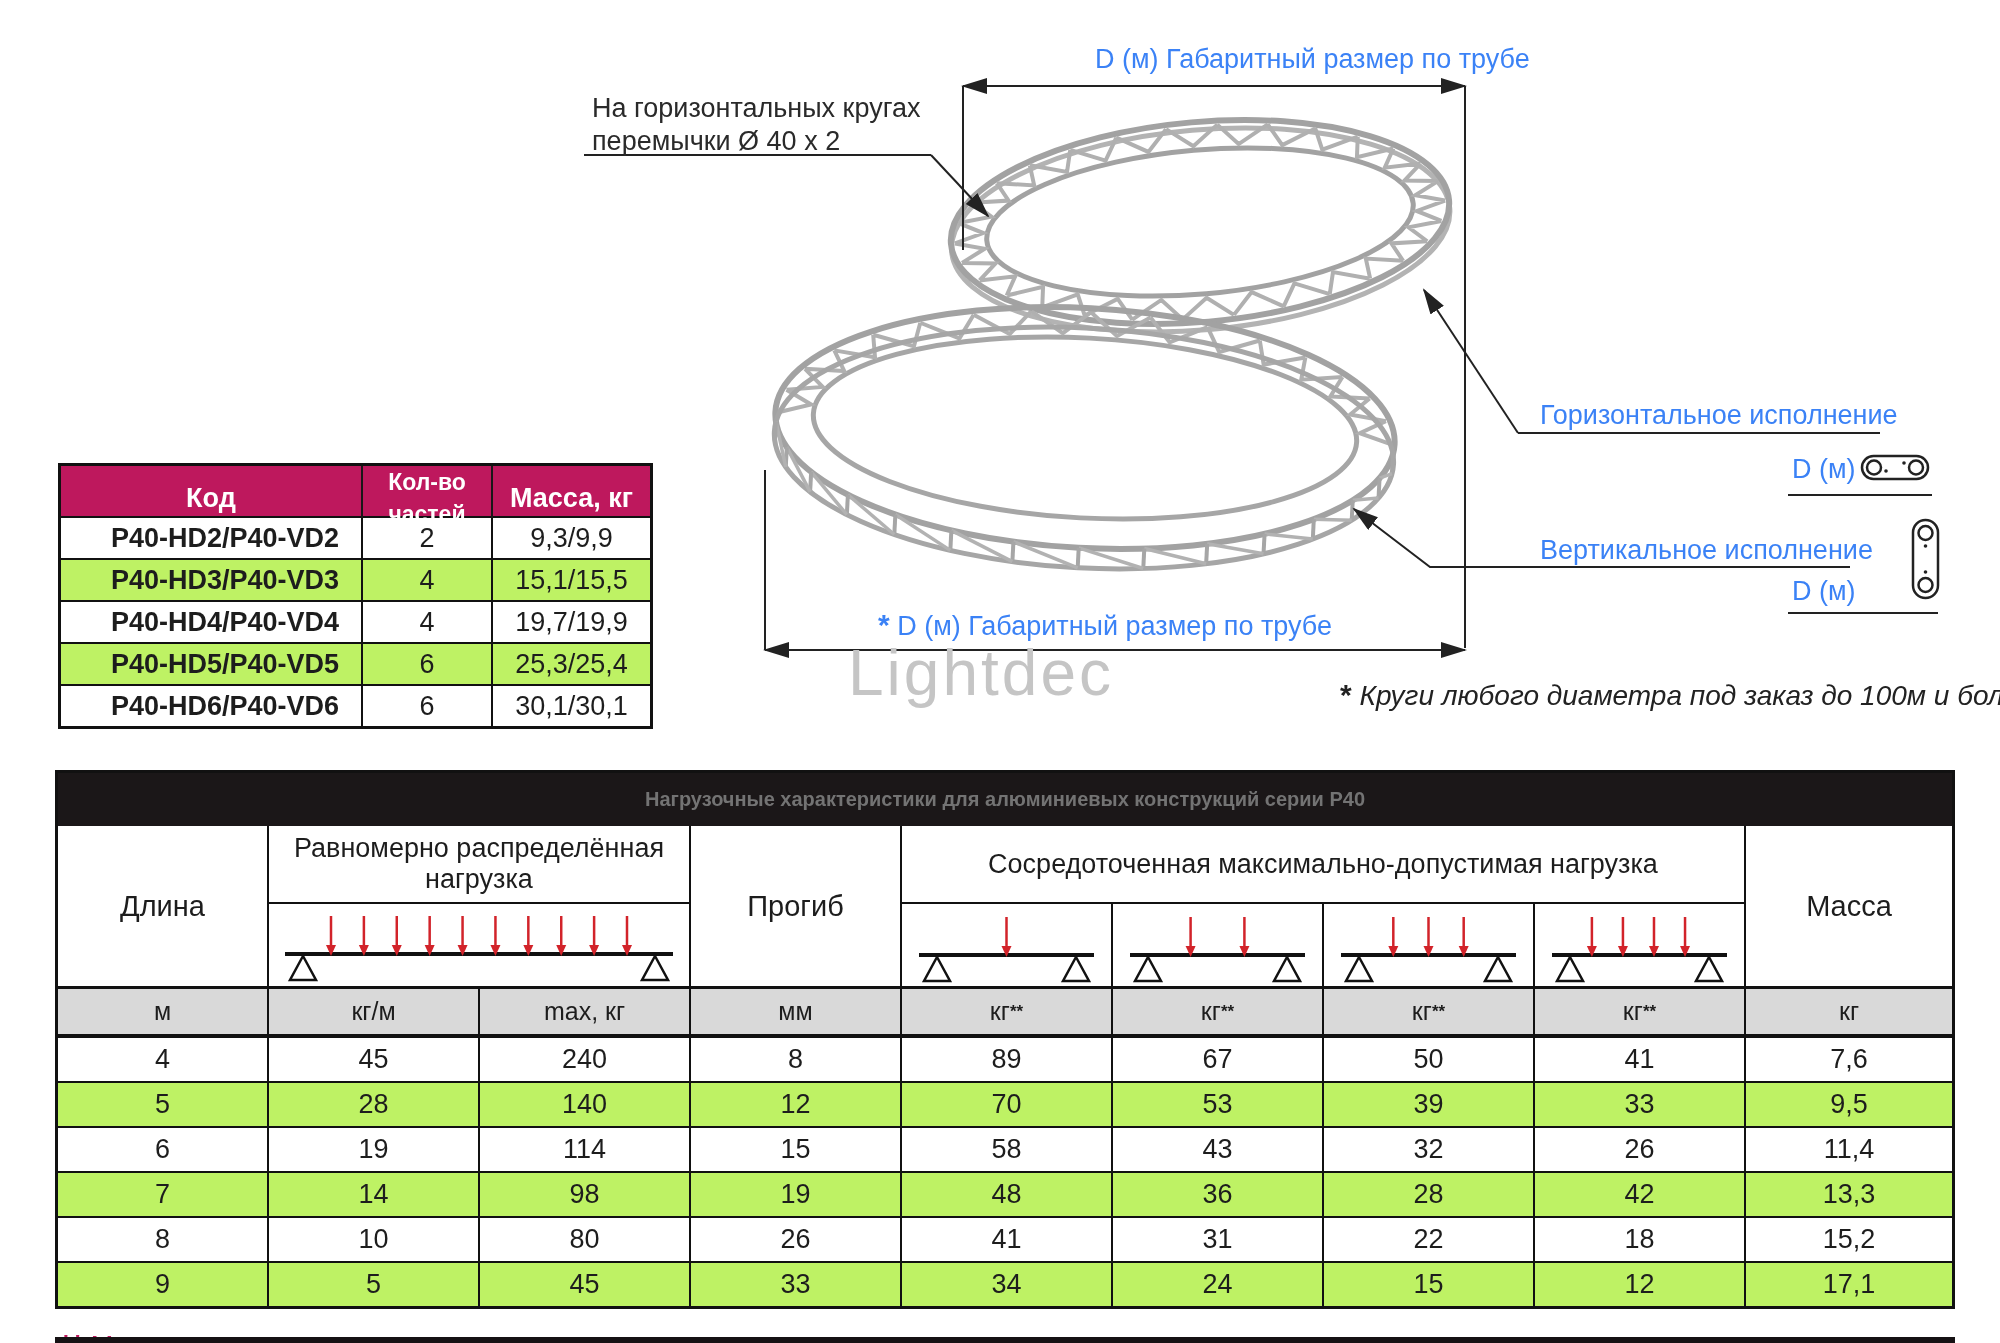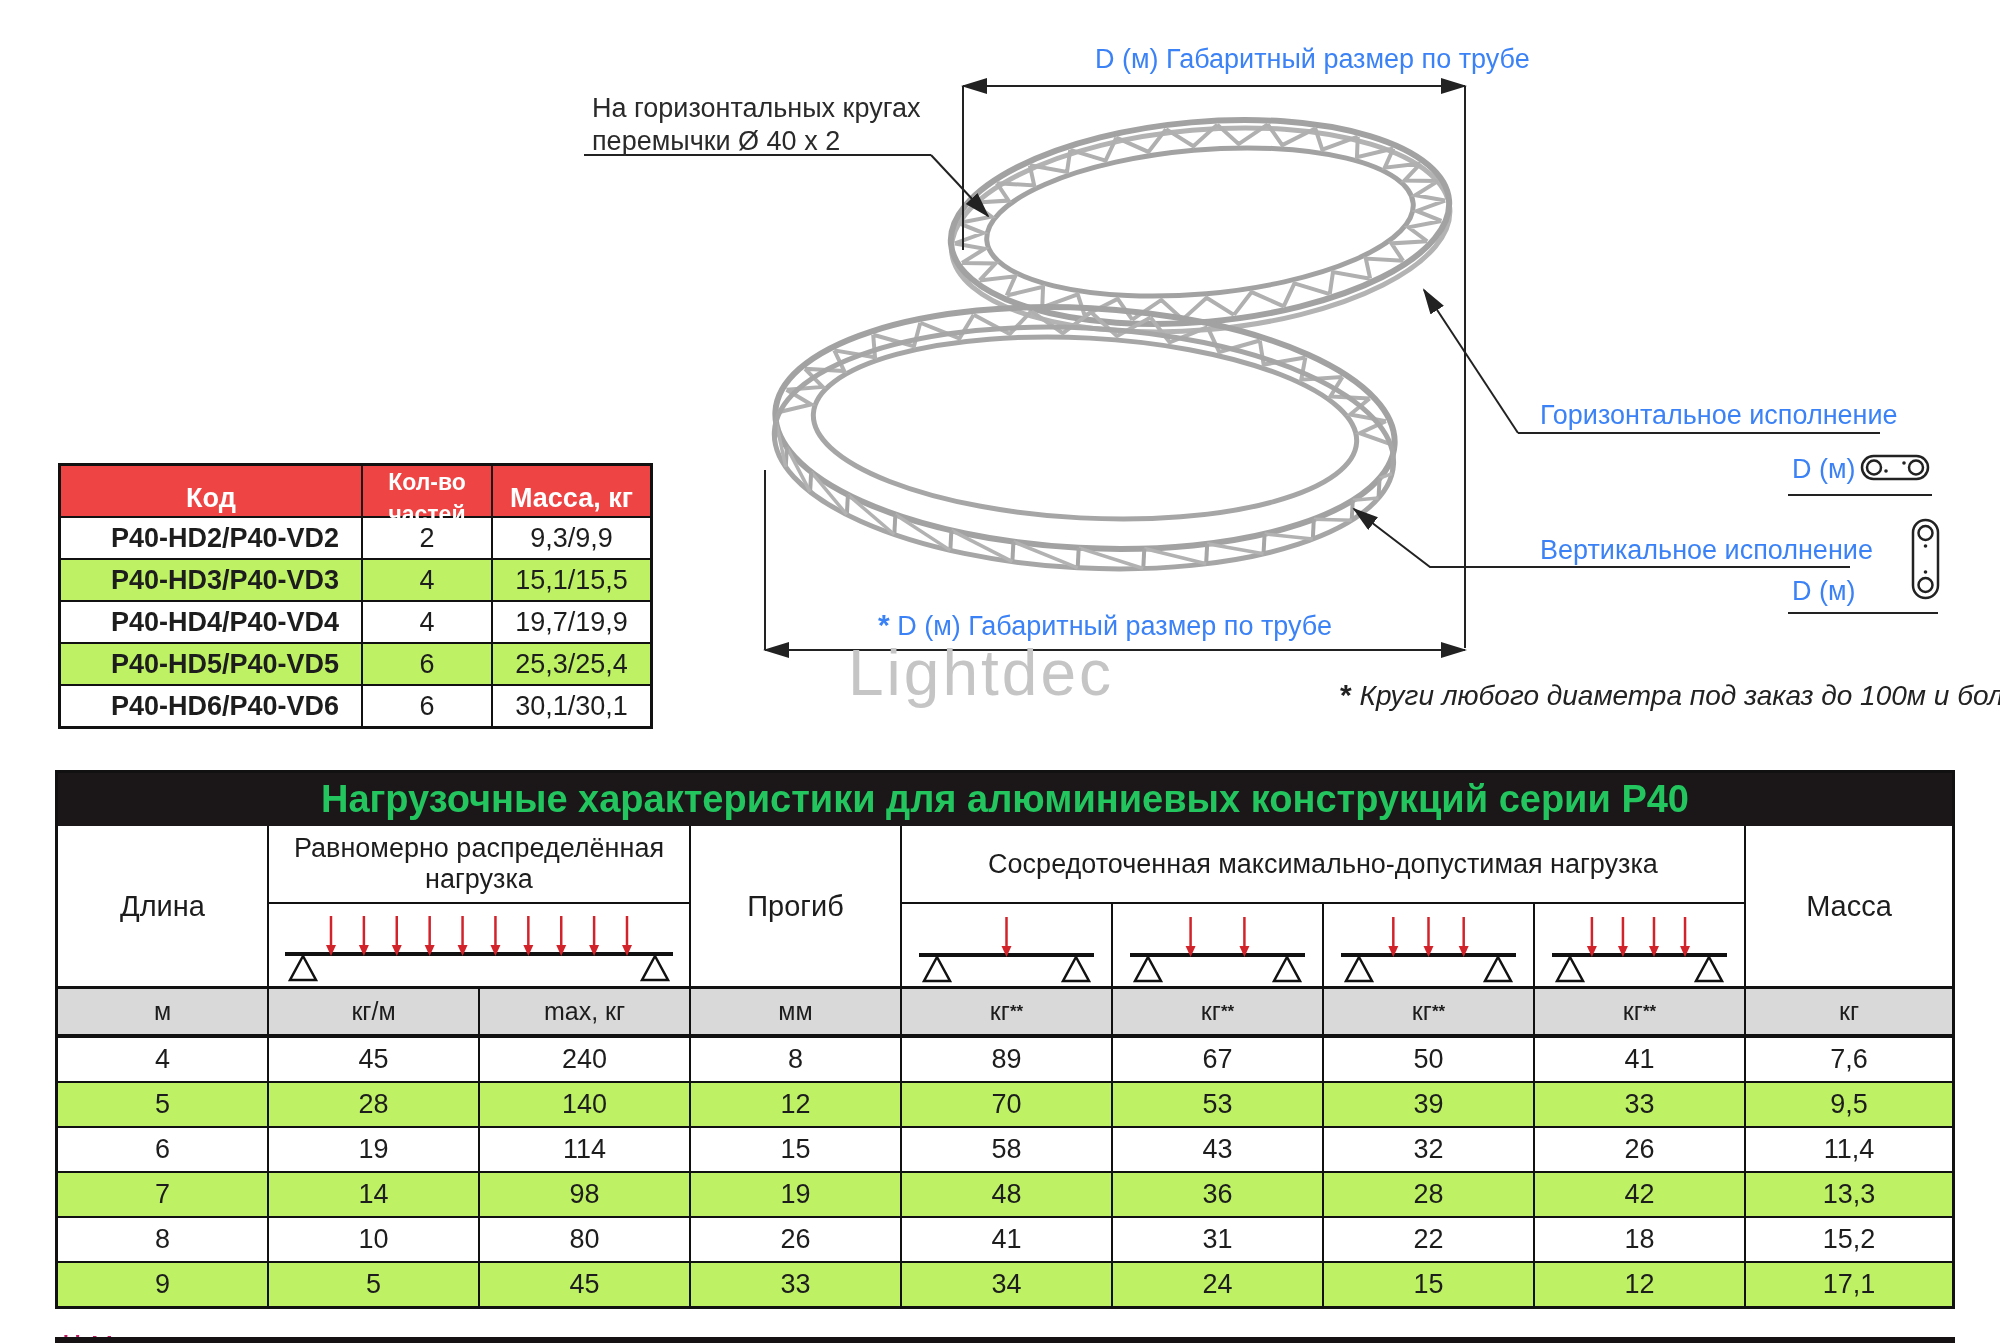--- a/index.html
+++ b/index.html
@@ -9,33 +9,33 @@
   #truss-svg{position:absolute;left:0;top:0;pointer-events:none;}
   .note{font-size:27px;line-height:33px;color:#2a2a2a;}
   .dimlabel{font-size:27px;color:#3b82f6;white-space:nowrap;}
   .star{font-weight:700;font-size:30px;}
   .watermark{font-size:64px;font-weight:200;letter-spacing:3px;color:#c5c5c5;}
   .custom-note{font-size:28px;font-style:italic;color:#222;white-space:nowrap;}
   .custom-note .star{font-style:normal;}
   
   .codes-table{left:58px;top:463px;width:589px;border:3px solid #111;background:#fff;}
   .ct-row{display:grid;grid-template-columns:302px 130px 157px;}
-  .ct-head{background:#ef4444;color:#fff;height:50px;}
+  .ct-head{background:#be185d;color:#fff;height:50px;}
   .ct-head .cc{border-right:2px solid #1b1718;}
   .cc{display:flex;align-items:center;justify-content:center;text-align:center;
       border-right:2px solid #111;box-sizing:border-box;}
   .cc:last-child{border-right:none;}
   .ct-head .h1{font-weight:700;font-size:27px;}
   .ct-head .h2{font-weight:700;font-size:23px;line-height:32px;}
   .ct-body .ct-row{height:40px;border-top:2px solid #111;font-size:27px;}
   .ct-body .code{font-weight:700;padding-left:28px;}
   .rowgray{background:#bef264;}
   
   .load-table{left:55px;top:770px;width:1900px;border:3px solid #111;box-sizing:border-box;background:#fff;}
-  .lt-title{height:53px;background:#1b1718;color:#22c55e;font-weight:700;font-size:38px;
+  .lt-title{height:53px;background:#1b1718;color:#737373;font-weight:700;font-size:20px;
             display:flex;align-items:center;justify-content:center;}
   .lt-header{display:grid;grid-template-columns:211px 422px 211px 844px 1fr;height:160px;
              border-bottom:3px solid #111;}
   .hcell{display:flex;align-items:center;justify-content:center;font-size:29px;
          border-right:2px solid #111;box-sizing:border-box;}
   .hgroup{border-right:2px solid #111;box-sizing:border-box;display:flex;flex-direction:column;}
   .hgroup .glabel{height:78px;border-bottom:2px solid #111;display:flex;align-items:center;
                   justify-content:center;text-align:center;font-size:27px;line-height:31px;box-sizing:border-box;}
   .hgroup .gdiag{flex:1;display:flex;}
   .subcells{display:grid;grid-template-columns:211px 211px 211px 1fr;flex:1;}

